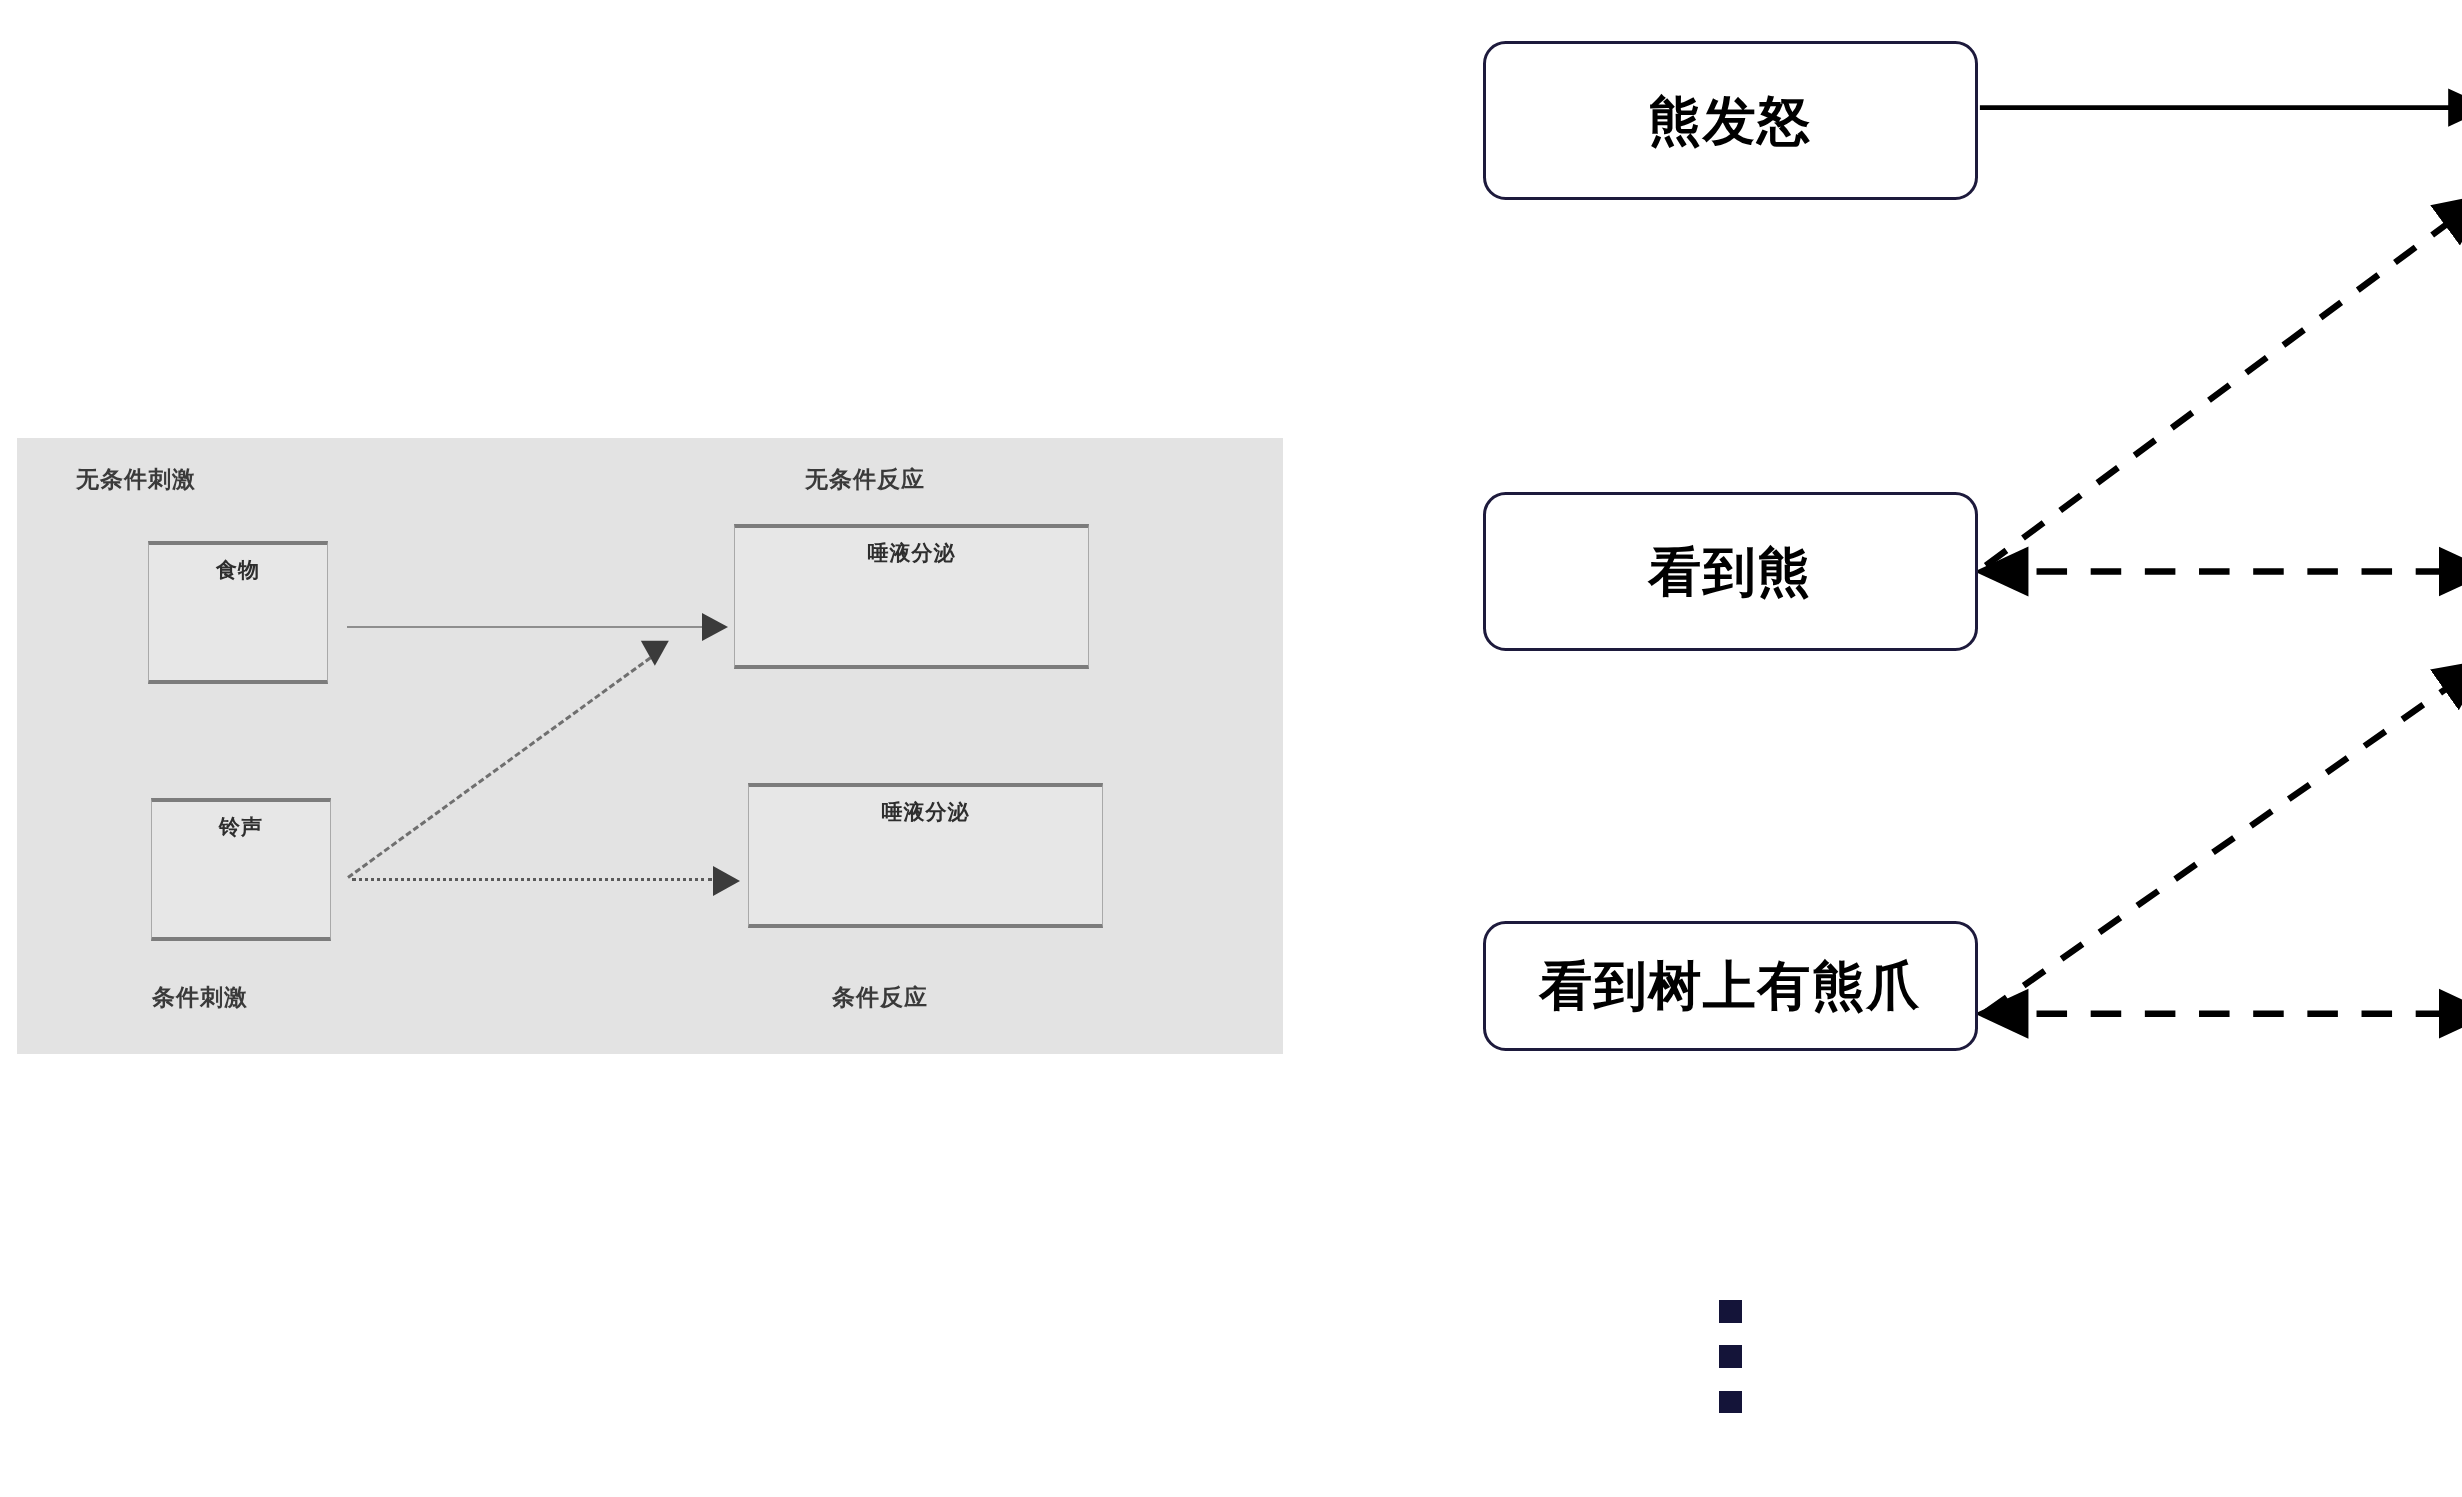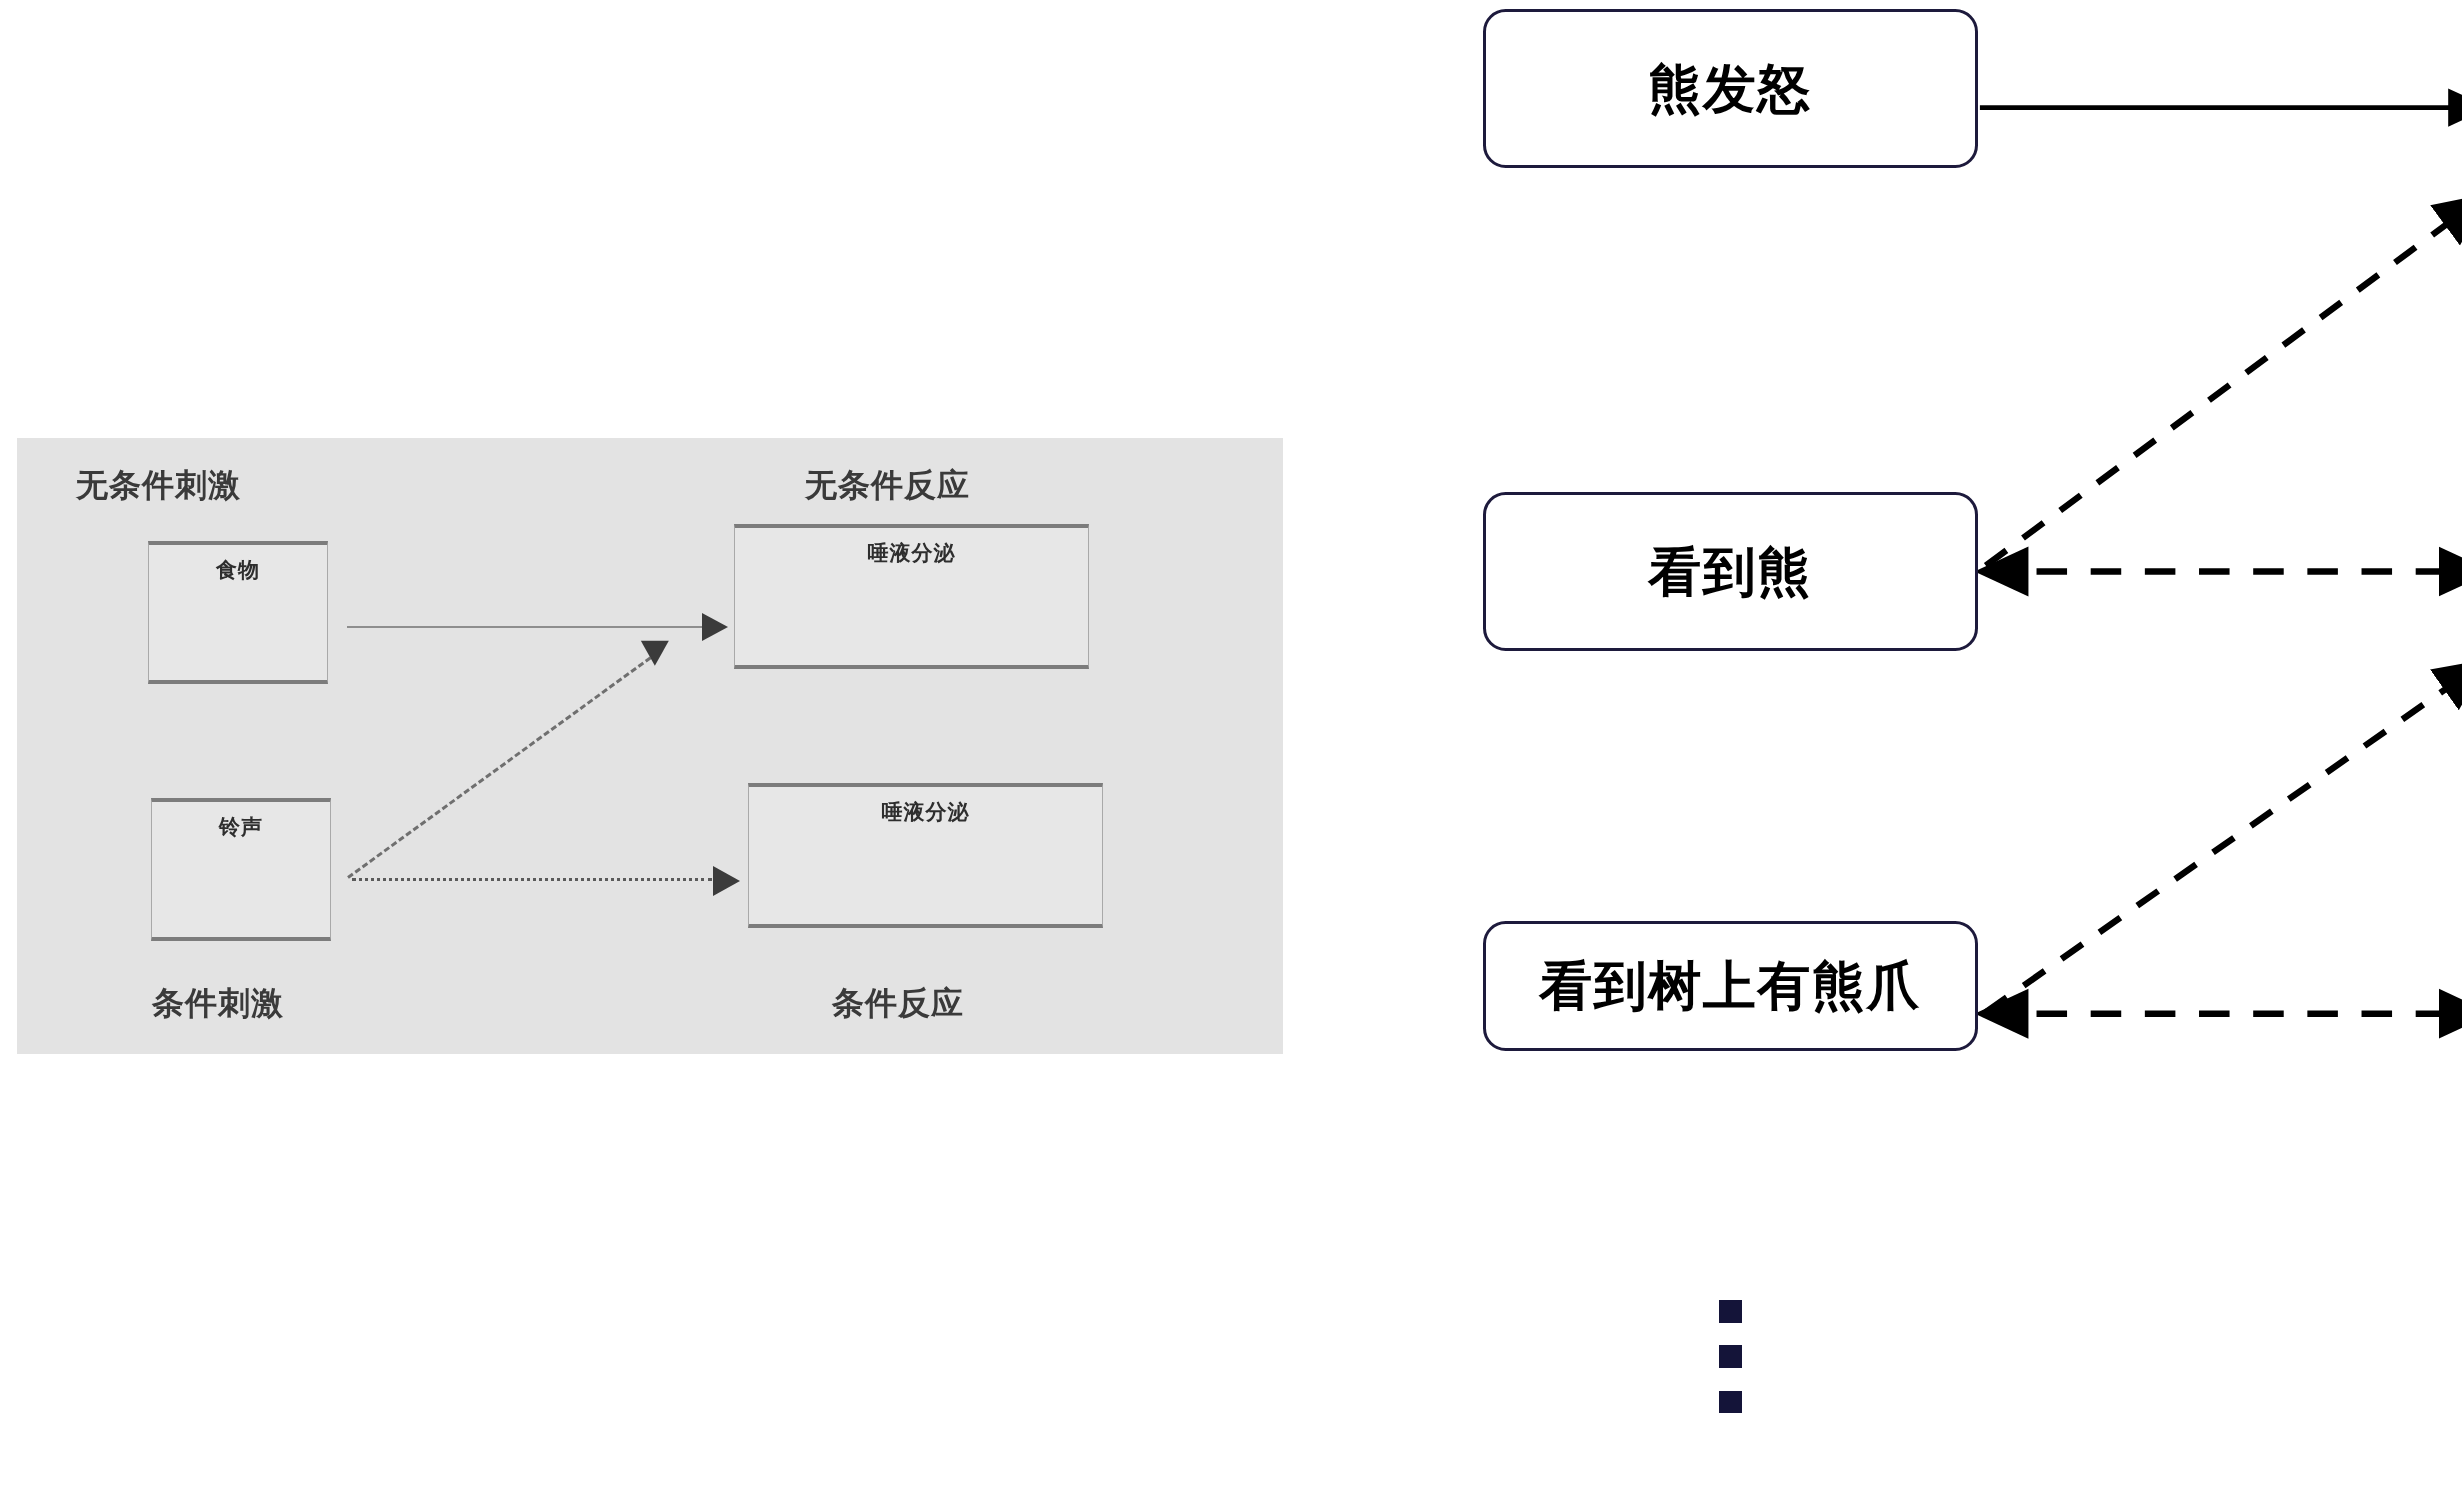--- a/index.html
+++ b/index.html
@@ -20,21 +20,21 @@
     position: absolute;
     left: 17px;
     top: 438px;
     width: 1266px;
     height: 616px;
     background: #e3e3e3;
   }
   .pv-caption {
     position: absolute;
     color: #3a3a3a;
-    font-size: 32px;
+    font-size: 23px;
     font-weight: 700;
     letter-spacing: 1px;
     white-space: nowrap;
     font-family: "DejaVu Sans", "Liberation Sans", sans-serif;
   }
   #pv-cap-ucs  { left: 59px;  top: 25.6px;  }
   #pv-cap-ucr  { left: 788px; top: 25.6px;  }
   #pv-cap-cs   { left: 135px;  top: 544px; }
   #pv-cap-cr   { left: 815px; top: 544px; text-align: center; }
 
@@ -142,21 +142,21 @@
     color: #000000;
   }
   .rl-box.state {
     border: 3.4px solid #1d1a3c;
     font-size: 53px;
     font-weight: 600;
     letter-spacing: 1.5px;
     font-family: "DejaVu Sans", "Liberation Sans", sans-serif;
   }
 
-  #box-bear-angry { left: 29.5px;  top: 9px;   width: 495px; height: 159px; }
+  #box-bear-angry { left: 29.5px;  top: 41px;   width: 495px; height: 159px; }
   #box-see-bear   { left: 29.5px;  top: 492px; width: 495px; height: 159px; }
   #box-see-claw   { left: 29.5px;  top: 921px; width: 495px; height: 130px; }
 
   
   #rl-arrows {
     position: absolute;
     left: 0; top: 0;
     width: 1853px;
     height: 1498px;
     pointer-events: none;

